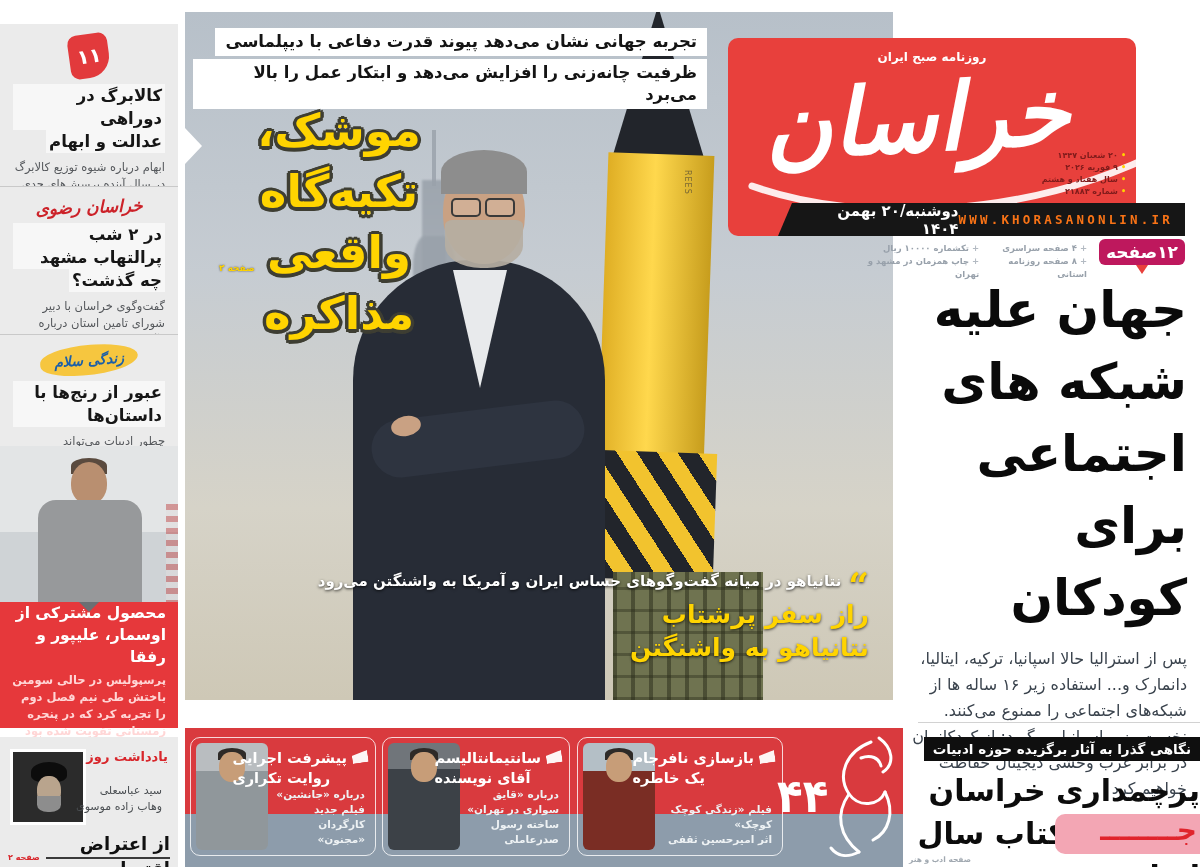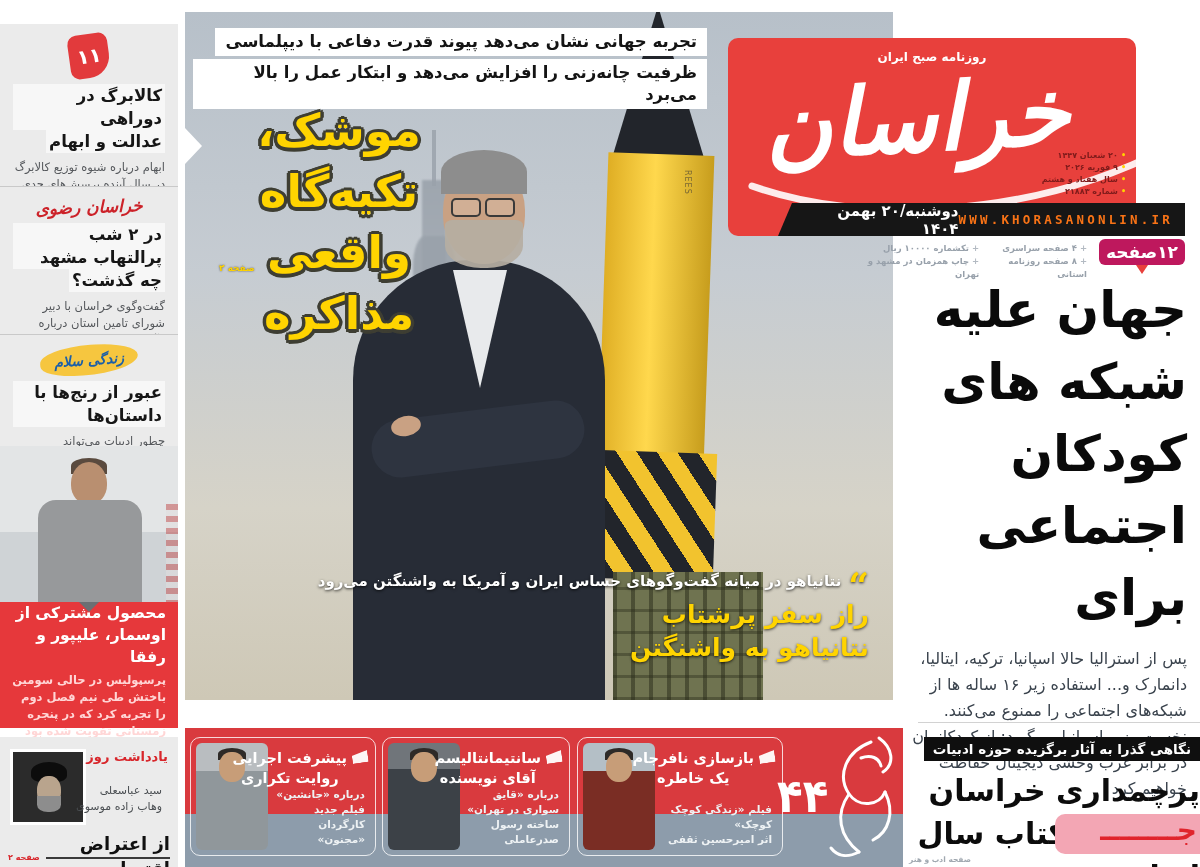--- a/index.html
+++ b/index.html
@@ -113,21 +113,21 @@
   .fest-num{position:absolute;left:2px;top:44px;color:#fff;font-size:42px;font-weight:900;transform:scaleY(1.1);}
   .card{position:absolute;top:9px;height:119px;border:1.5px solid rgba(255,255,255,.8);border-radius:10px;box-sizing:border-box;}
   .card.c1{left:392px;width:206px;} .card.c2{left:197px;width:188px;} .card.c3{left:5px;width:186px;}
   .card-photo{position:absolute;left:5px;top:5px;bottom:5px;width:72px;border-radius:6px;overflow:hidden;}
   .ph-boy{background:linear-gradient(180deg,#b4bfc6 0 26%,#7a2d24 26% 100%);}
   .ph-writer{background:linear-gradient(180deg,#70757a 0 24%,#3c4147 24% 100%);}
   .ph-director{background:linear-gradient(180deg,#b9bdc0 0 26%,#90979b 26% 100%);}
   .card-head{position:absolute;left:50%;top:9px;width:26px;height:30px;margin-left:-13px;background:#c79d78;border-radius:46%;}
   .card-hair{position:absolute;left:50%;top:5px;width:28px;height:12px;margin-left:-14px;background:#2e2a27;border-radius:50% 50% 0 0;}
   .clap-icon{position:absolute;right:7px;top:13px;width:16px;height:12px;background:#fff;clip-path:polygon(0 32%,100% 0,100% 100%,0 100%);transform:rotate(-8deg);opacity:.95;}
-  .card-title{position:absolute;right:28px;top:10px;text-align:center;color:#fff;font-size:14.5px;font-weight:900;line-height:20px;}
+  .card-title{position:absolute;right:28px;top:10px;text-align:left;color:#fff;font-size:14.5px;font-weight:900;line-height:20px;}
   .card-sub{position:absolute;right:10px;bottom:8px;left:80px;text-align:right;color:#eef2f4;font-size:10.5px;line-height:15px;font-weight:600;}
 
   
   .book{left:903px;top:722px;width:297px;height:145px;}
   .book-rule{width:282px;border-top:1px solid #d2d2d2;}
   .book-kicker{width:fit-content;background:#0f0f0f;color:#fff;font-size:13.5px;font-weight:800;padding:4px 9px;margin:14px 15px 8px 0;margin-right:0;}
   .book-head{text-align:right;font-size:30px;font-weight:900;line-height:43px;color:#0c0c0c;padding-left:14px;}
   .book-page{position:absolute;left:6px;bottom:3px;font-size:7.5px;color:#a0a8b0;font-weight:bold;}
   .pink-overlay{position:absolute;left:152px;top:92px;width:148px;height:40px;background:#f3a6b4;border-radius:10px 4px 4px 10px;z-index:6;overflow:hidden;}
   .pink-overlay::after{content:"";position:absolute;left:18px;bottom:-8px;width:16px;height:16px;background:#f3a6b4;transform:rotate(45deg);}
@@ -279,22 +279,22 @@
     </div>
     <div class="info-col">
       <div>تکشماره ۱۰۰۰۰ ریال</div>
       <div>چاپ همزمان در مشهد و تهران</div>
     </div>
   </div>
 
   <section class="abs right-story">
     <div class="rs-line">جهان علیه</div>
     <div class="rs-line">شبکه های</div>
+    <div class="rs-line">اجتماعی برای</div>
     <div class="rs-line">کودکان</div>
-    <div class="rs-line">اجتماعی برای</div>
     <p class="rs-body">پس از استرالیا حالا اسپانیا، ترکیه، ایتالیا، دانمارک و... استفاده زیر ۱۶ ساله ها از شبکه‌های اجتماعی را ممنوع می‌کنند. نخست وزیر اسپانیا می‌گوید: از کودکانمان در برابر غرب وحشی دیجیتال حفاظت خواهیم کرد</p>
     <div class="rs-page">صفحه ۴</div>
   </section>
 
   <section class="abs strip">
     <div class="fest-logo">
       <svg width="128" height="139" viewBox="0 0 128 139">
         <g fill="none" stroke="#ffffff" stroke-width="3" stroke-linecap="round">
           <path d="M 96 14 C 70 24, 62 48, 74 66 C 84 80, 104 78, 110 64"></path>
           <path d="M 104 10 C 118 20, 120 36, 108 44"></path>

